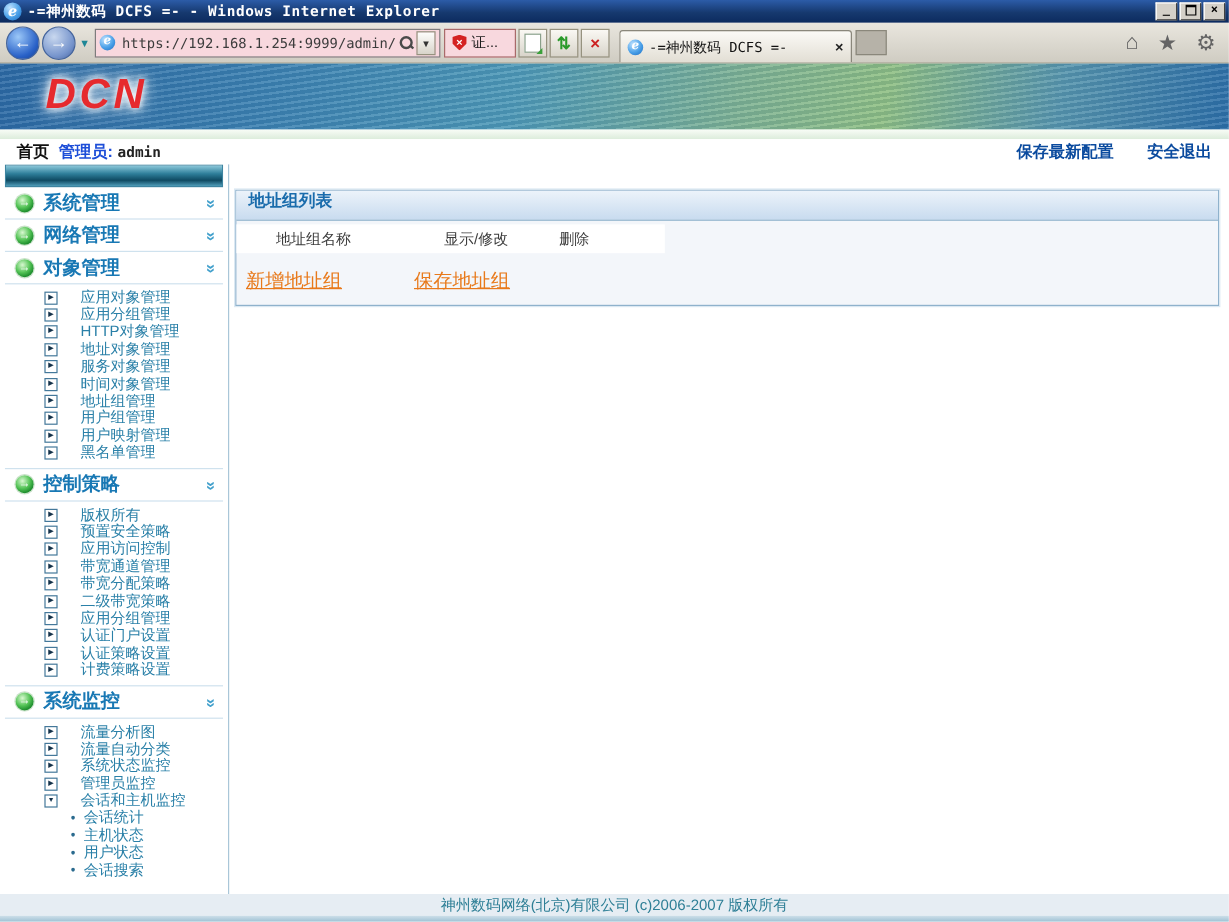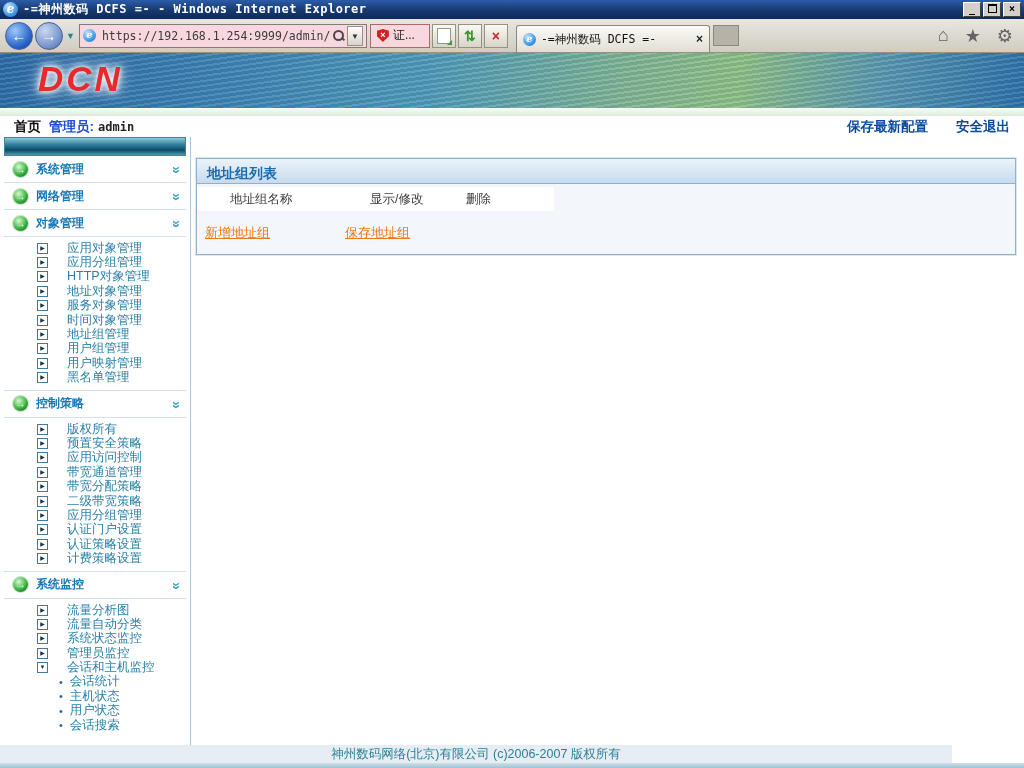--- a/index.html
+++ b/index.html
@@ -104,55 +104,55 @@
     background:#fff;overflow:hidden;}
   .side-topbar{height:19px;border:1px solid #3e84a0;box-sizing:border-box;
     background:linear-gradient(#8cc8da 0%,#2e7e9a 40%,#0f4a62 72%,#4f9cb8 100%);}
   .section-header{height:26px;display:flex;align-items:center;gap:8px;
     padding:0 6px 0 9px;border-bottom:1px solid #cfe2ee;}
   .sphere{width:15px;height:15px;border-radius:50%;position:relative;flex:0 0 auto;
     background:radial-gradient(circle at 38% 32%,#d8f8d0,#55c457 45%,#1a8a2a 75%,#0a5a1a);
     box-shadow:0 0 0 1px rgba(120,180,120,.4);}
   .sphere::after{content:"→";position:absolute;inset:0;color:#fff;font-size:10px;
     line-height:15px;text-align:center;font-weight:bold;}
-  .section-label{color:#1878b4;font-weight:bold;font-size:12px;white-space:nowrap;}
+  .section-label{color:#1878b4;font-weight:bold;font-size:16px;white-space:nowrap;}
   .chevrons{margin-left:auto;color:#42a0cc;font-size:14px;font-weight:bold;
     transform:rotate(90deg);letter-spacing:-2px;}
   .item-list{padding:4px 0 5px 0;border-bottom:1px solid #cfe2ee;}
   .item-list.no-line{border-bottom:none;}
   .menu-item{display:flex;align-items:center;gap:19px;padding-left:33px;
     height:14.4px;cursor:pointer;}
   .sq-icon{width:11px;height:11px;border:1px solid #44789a;background:#fff;
     box-sizing:border-box;flex:0 0 auto;text-align:center;font-size:6px;
     line-height:9px;color:#14324a;}
   .menu-item-label{color:#2a80a8;font-size:12.5px;white-space:nowrap;}
   .sub-item{display:flex;align-items:center;gap:7px;padding-left:55px;
     height:14.4px;cursor:pointer;}
   .bullet{color:#2a6a8e;font-size:11px;flex:0 0 auto;}
 
   .v-divider{position:absolute;left:190px;top:137px;height:608px;width:1px;background:#a9c6d8;}
 
   
   .main-panel{position:absolute;left:196px;top:158px;width:820px;height:97px;
     border:1px solid #8fb2cc;outline:1px solid #dbe8f2;background:#f3f6fa;box-sizing:border-box;}
   .panel-header{height:25px;background:linear-gradient(#ecf3fa,#c8dbef);
-    border-bottom:1px solid #8fb2cc;display:flex;align-items:flex-end;
+    border-bottom:1px solid #8fb2cc;display:flex;align-items:flex-start;
     padding:0 10px;box-sizing:border-box;}
   .panel-title{color:#1a6cac;font-weight:bold;font-size:14px;}
   .table-header{margin-top:3px;height:24px;width:332px;background:#fff;
     display:flex;align-items:center;font-size:12.5px;color:#3c3c3c;padding-left:25px;}
   .col1{width:148px;padding-left:8px;box-sizing:border-box;}
   .col2{width:96px;}
   .col3{flex:1;}
-  .links-row{margin-top:13px;display:flex;font-size:13px;}
+  .links-row{margin-top:13px;display:flex;font-size:16px;}
   .action-link{color:#e8791a;text-decoration:underline;cursor:pointer;}
   .link-slot1{width:148px;padding-left:8px;box-sizing:border-box;}
 
   
-  .footer{position:absolute;left:0;bottom:5px;width:952px;height:18px;
+  .footer{position:absolute;left:0;bottom:5px;width:1024px;height:18px;
     background:#e6edf3;display:flex;align-items:center;justify-content:center;}
   .footer-text{color:#2e7f96;font-size:12.5px;}
   .bottom-strip{position:absolute;left:0;bottom:0;width:1024px;height:5px;
     background:linear-gradient(#cfe0ea,#9fc2d4);}
 </style>
 </head>
 <body>
 
 <div class="titlebar">
   <div class="ie-logo">e</div>

